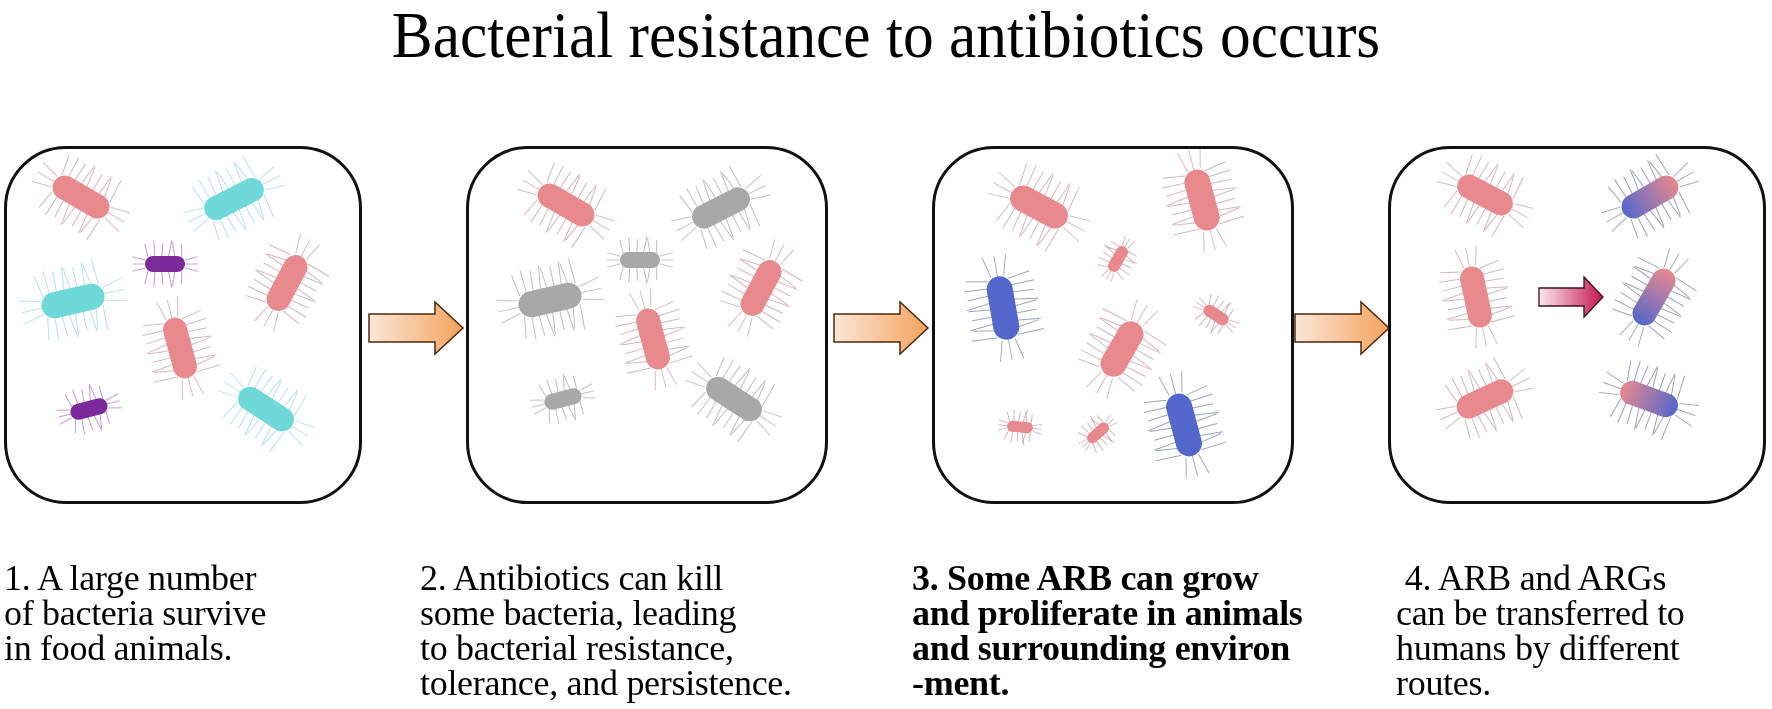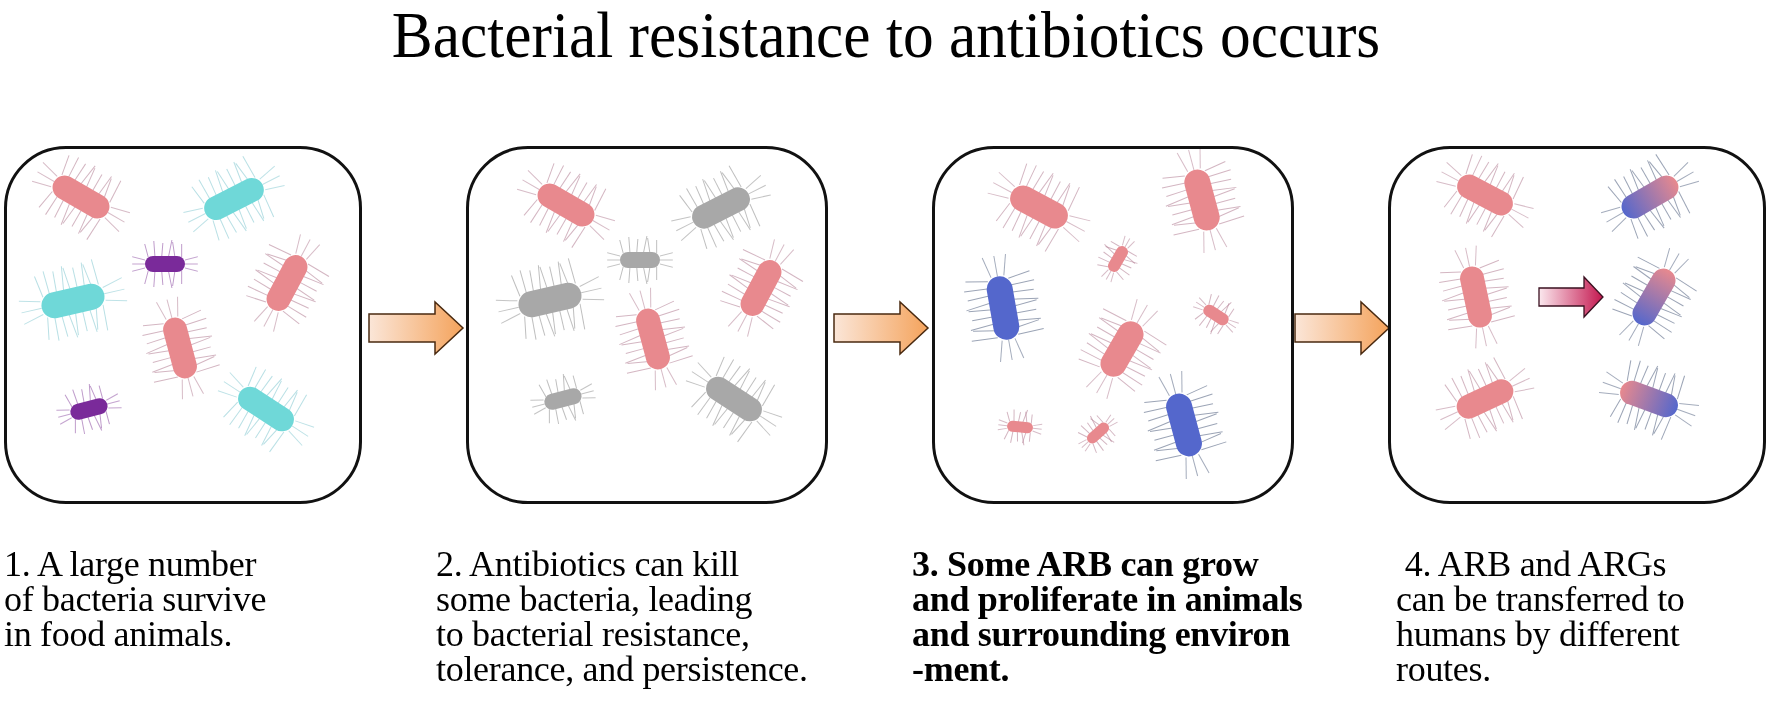--- a/index.html
+++ b/index.html
@@ -4,21 +4,21 @@
 <style>
   html, body { margin:0; padding:0; background:#ffffff; }
   body { width:1772px; height:709px; position:relative; overflow:hidden;
          font-family:"Liberation Serif","DejaVu Serif",serif; color:#000; }
   .title { position:absolute; left:0; top:2px; width:1772px; text-align:center;
            font-size:66px; line-height:66px; transform:scaleX(0.93); transform-origin:center; }
   .panel { position:absolute; top:146px; height:358px; border:3px solid #111;
            border-radius:62px; background:#fff; box-sizing:border-box; }
   .panel svg { position:absolute; left:0; top:0; }
   .arrow { position:absolute; }
-  .caption { position:absolute; top:547px; font-size:36px; line-height:35px;
+  .caption { position:absolute; top:561px; font-size:36px; line-height:35px;
              white-space:pre; letter-spacing:-0.3px; }
 </style>
 </head>
 <body>
 
 <div class="title">Bacterial resistance to antibiotics occurs</div>
 
 <div class="panel" style="left:4px;width:358px;">
   <svg width="352" height="352" viewBox="0 0 352 352">
     <defs>
@@ -892,21 +892,21 @@
           <rect x="-30" y="-12" width="60" height="24" rx="12" ry="12" fill="url(#bg2)"></rect>
         </g>
       </g>
     <path d="M148 139 H193 V128 L212 148 L193 168 V157 H148 Z" fill="url(#gr4)" stroke="#3a1020" stroke-width="1.3"></path>
   </svg>
 </div>
 
 <div class="caption" style="left:4px;">1. A large number
 of bacteria survive
 in food animals.</div>
-<div class="caption" style="left:420px;margin-left:16px;">2. Antibiotics can kill
+<div class="caption" style="left:420px;">2. Antibiotics can kill
 some bacteria, leading
 to bacterial resistance,
 tolerance, and persistence.</div>
 <div class="caption" style="left:912px;font-weight:bold;">3. Some ARB can grow
 and proliferate in animals
 and surrounding environ
 -ment.</div>
 <div class="caption" style="left:1396px;"> 4. ARB and ARGs
 can be transferred to
 humans by different

